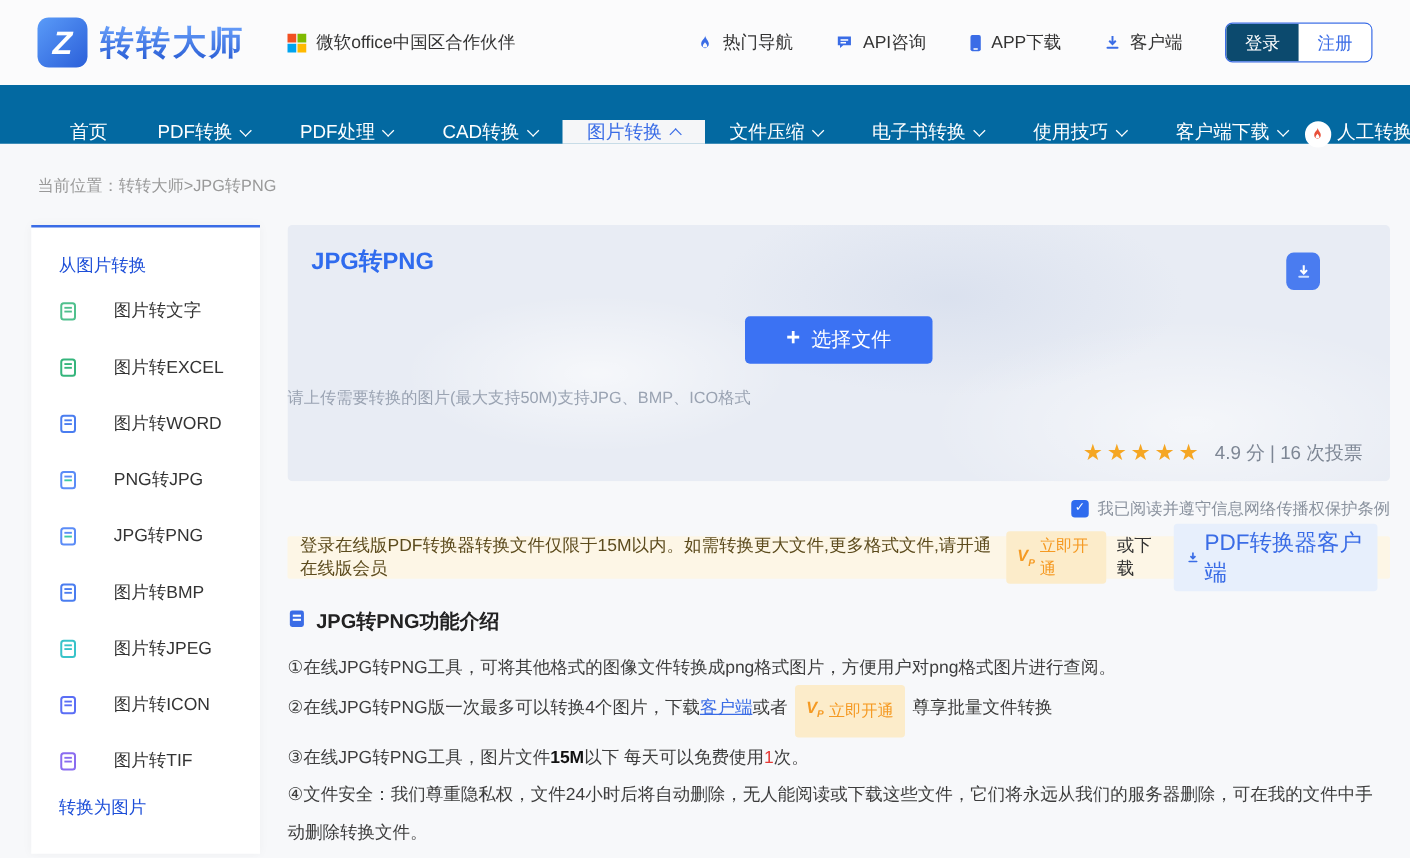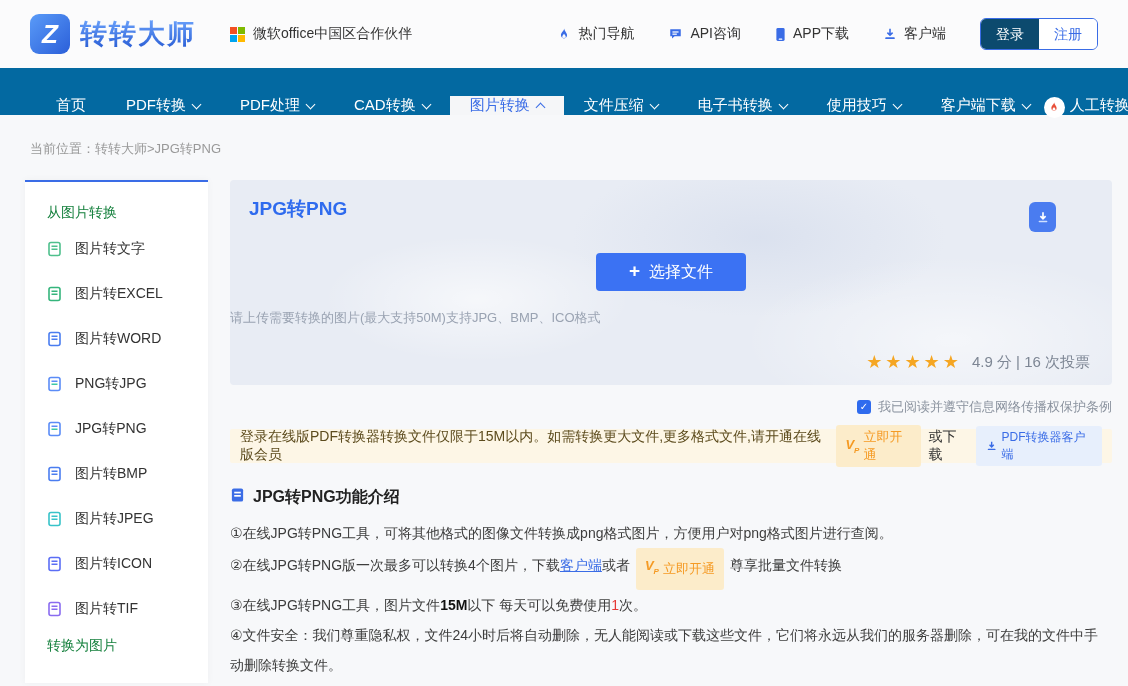--- a/index.html
+++ b/index.html
@@ -41,22 +41,22 @@
   
   .breadcrumb { padding:25px 30px 22px 30px; font-size:13px; color:#999; }
   .breadcrumb .path { color:#999; cursor:pointer; }
 
   
   .content { display:flex; padding:0 16px 0 25px; gap:22px; align-items:flex-start; }
 
   
   .sidebar { width:183px; background:#fff; border-top:2px solid #3a6ce6; min-height:503px;
     box-shadow:0 0 8px rgba(0,0,0,.04); padding:22px 0 0 22px; }
-  .side-section { font-size:14px; color:#15803d; margin-bottom:4px;font-family:Liberation Serif, serif; }
-  .side-item { display:flex; align-items:center; gap:12px; height:45px; font-size:14px; color:#333; cursor:pointer; }
+  .side-section { font-size:14px; color:#1d4ed8; margin-bottom:4px;font-family:Liberation Serif, serif; }
+  .side-item { display:flex; align-items:center; gap:28px; height:45px; font-size:14px; color:#333; cursor:pointer; }
   .side-item svg { display:block; flex:0 0 auto; }
   .side-section.second { margin-top:6px; }
 
   
   .main { flex:1; }
   .upload-panel { position:relative; height:205px; border-radius:4px;
     background:
       radial-gradient(220px 90px at 28% 58%, rgba(255,255,255,.6), rgba(255,255,255,0) 70%),
       radial-gradient(260px 110px at 60% 28%, rgba(197,208,230,.38), rgba(197,208,230,0) 72%),
       radial-gradient(300px 120px at 82% 78%, rgba(255,255,255,.55), rgba(255,255,255,0) 70%),
@@ -79,21 +79,21 @@
     line-height:14px; text-align:center; cursor:pointer; }
   .agree-label { font-size:13px; color:#8a929e; }
 
   .notice { margin-top:13px; height:34px; background:#fdf6e6; border-radius:2px; display:flex;
     align-items:center; padding:0 10px; font-size:14px; color:#5c4b1d; }
   .vip-btn { display:inline-flex; align-items:center; gap:4px; background:#fcecca; color:#f59a23;
     padding:3px 9px; border-radius:3px; margin:0 8px; cursor:pointer; font-size:13px; }
   .vip-v { font-weight:bold; font-style:italic; font-size:13px; }
   .notice-mid { color:#333; }
   .client-pill { display:inline-flex; align-items:center; gap:4px; background:#e7effc; color:#3a6ce6;
-    padding:3px 10px; border-radius:3px; margin-left:8px; cursor:pointer; font-size:12px; }
+    padding:3px 10px; border-radius:3px; margin-left:8px; cursor:pointer; font-size:18px; }
 
   .intro { margin-top:24px; }
   .intro-head { display:flex; align-items:flex-start; gap:8px; }
   .intro-title { font-size:16px; font-weight:bold; color:#222; }
   .intro-body { margin-top:10px; font-size:14px; color:#3d3d3d; line-height:30px; max-width:896px; }
   .intro-line a.link { color:#3a6ce6; text-decoration:underline; cursor:pointer; }
   .intro-line .vip-btn { margin:0 6px; }
   .bold { font-weight:bold; color:#111; }
   .red { color:#e53935; }
 </style>

